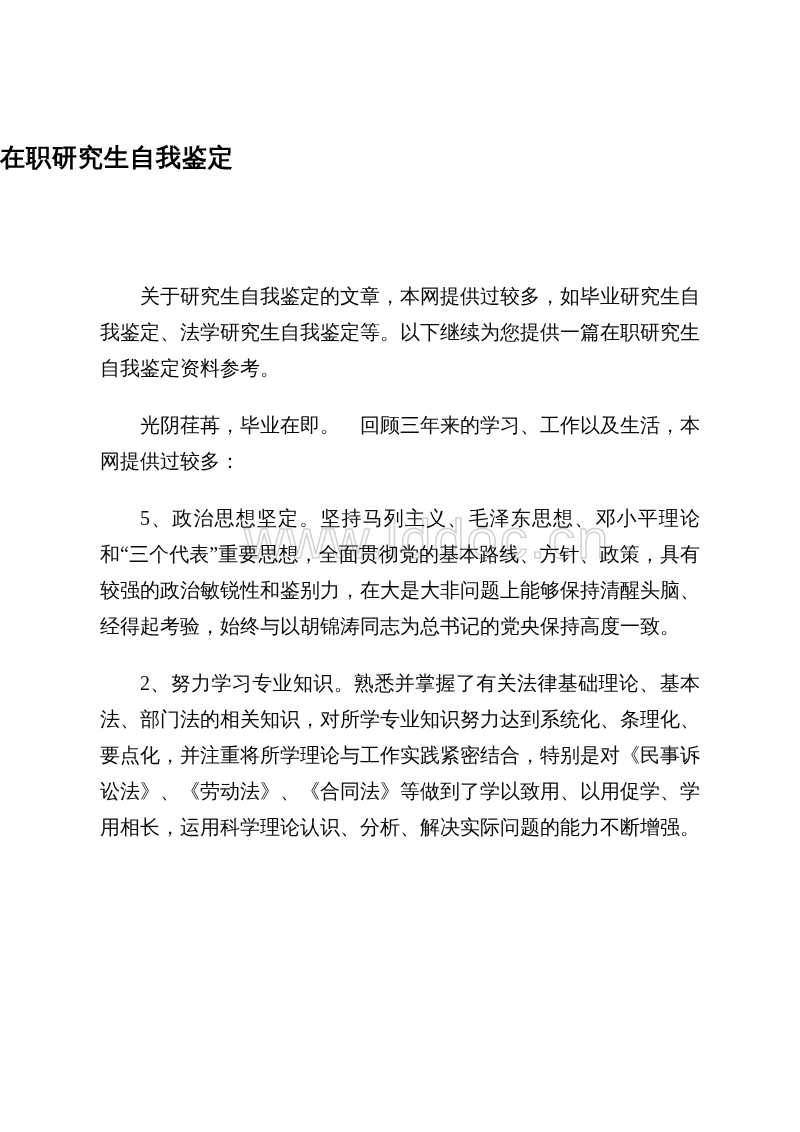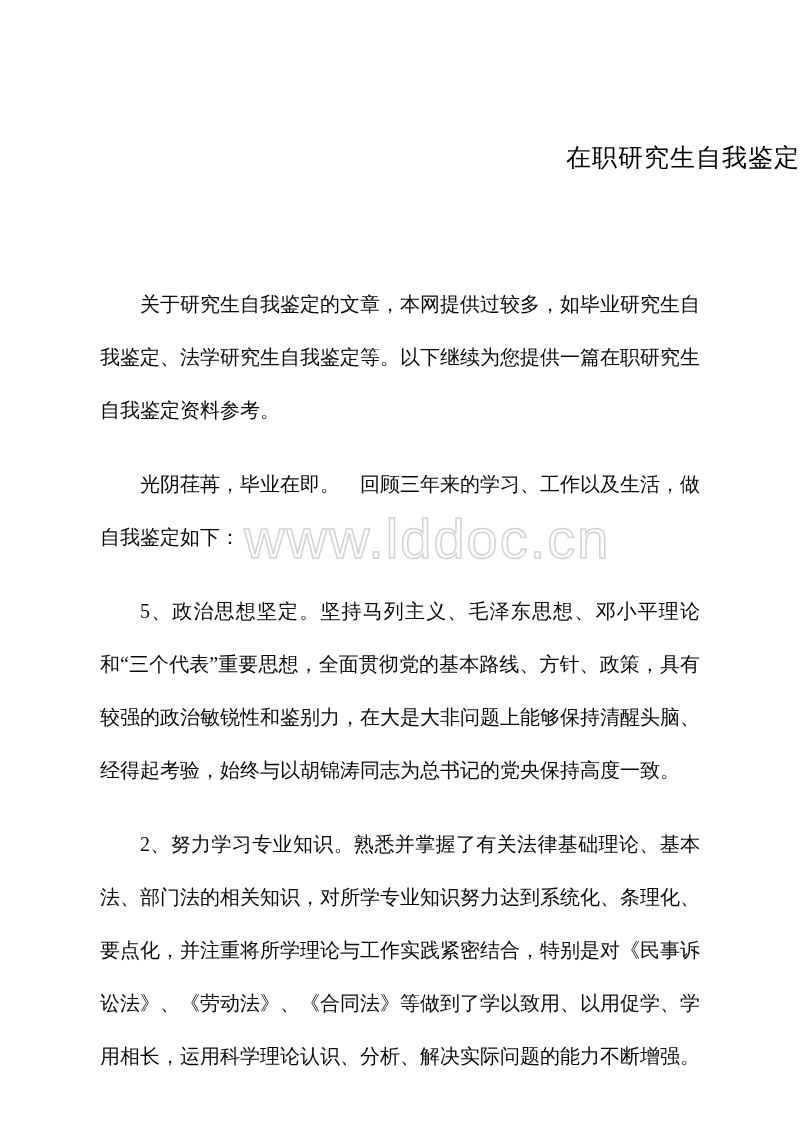--- a/index.html
+++ b/index.html
@@ -12,40 +12,40 @@
     width: 800px;
     height: 1132px;
     background: #ffffff;
     overflow: hidden;
     font-family: "Liberation Serif", "DejaVu Serif", serif;
     color: #000000;
   }
   .doc-title {
     margin: 0;
     padding-top: 141px;
-    text-align: right;
+    text-align: left;
     font-family: "Liberation Sans", "DejaVu Sans", sans-serif;
-    font-weight: normal;
+    font-weight: bold;
     font-size: 25px;
     letter-spacing: 1px;
     color: #000000;
     position: relative;
     z-index: 2;
   }
   .content {
     position: relative;
     z-index: 2;
     margin: 0 auto;
     margin-top: 104px;
     width: 600px;
   }
   .content p {
     margin: 0 0 21px 0;
     font-size: 20px;
-    line-height: 53px;
+    line-height: 36px;
     text-align: justify;
     text-justify: inter-ideograph;
     text-indent: 2em;
     color: #0a0a0a;
   }
   .watermark {
     position: absolute;
     left: 244px;
     top: 506px;
     z-index: 1;
@@ -65,17 +65,17 @@
 </head>
 <body>
 
 <div class="page">
   <div class="watermark">www.lddoc.cn</div>
 
   <h1 class="doc-title">在职研究生自我鉴定</h1>
 
   <div class="content">
     <p>关于研究生自我鉴定的文章，本网提供过较多，如毕业研究生自我鉴定、法学研究生自我鉴定等。以下继续为您提供一篇在职研究生自我鉴定资料参考。</p>
-    <p>光阴荏苒，毕业在即。　回顾三年来的学习、工作以及生活，做自我鉴定如下：</p>
+    <p>光阴荏苒，毕业在即。　回顾三年来的学习、工作以及生活，本网提供过较多：</p>
     <p>5、政治思想坚定。坚持马列主义、毛泽东思想、邓小平理论和“三个代表”重要思想，全面贯彻党的基本路线、方针、政策，具有较强的政治敏锐性和鉴别力，在大是大非问题上能够保持清醒头脑、经得起考验，始终与以胡锦涛同志为总书记的党央保持高度一致。</p>
     <p>2、努力学习专业知识。熟悉并掌握了有关法律基础理论、基本法、部门法的相关知识，对所学专业知识努力达到系统化、条理化、要点化，并注重将所学理论与工作实践紧密结合，特别是对《民事诉讼法》、《劳动法》、《合同法》等做到了学以致用、以用促学、学用相长，运用科学理论认识、分析、解决实际问题的能力不断增强。</p>
   </div>
 </div>
 
 </body></html>

